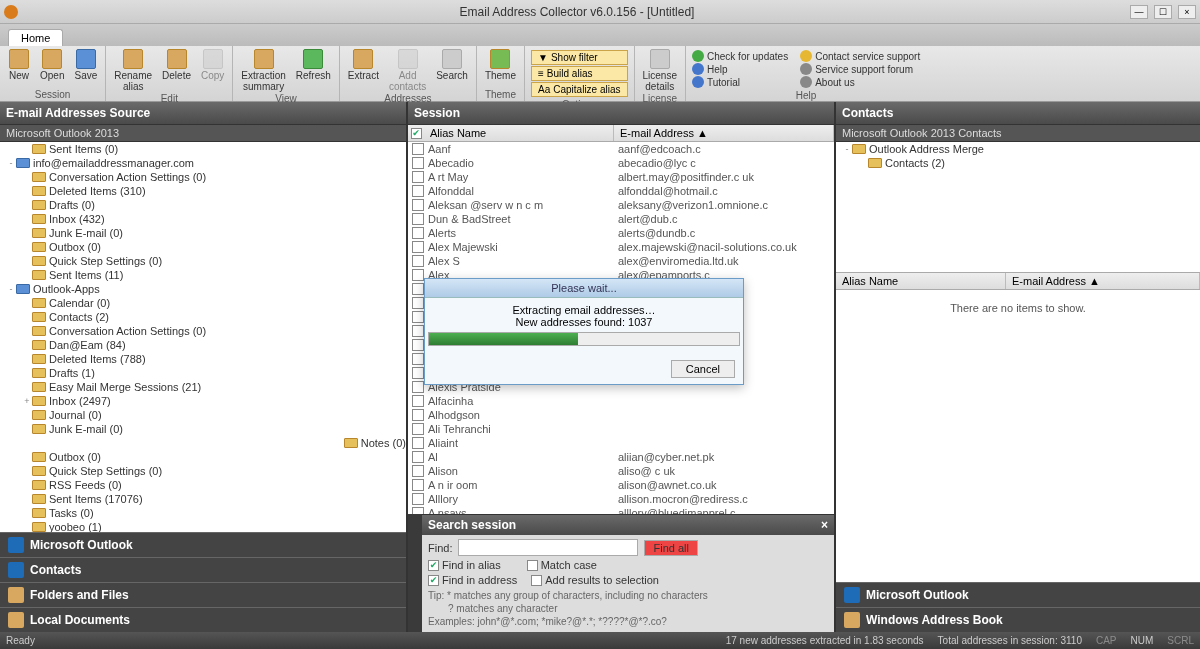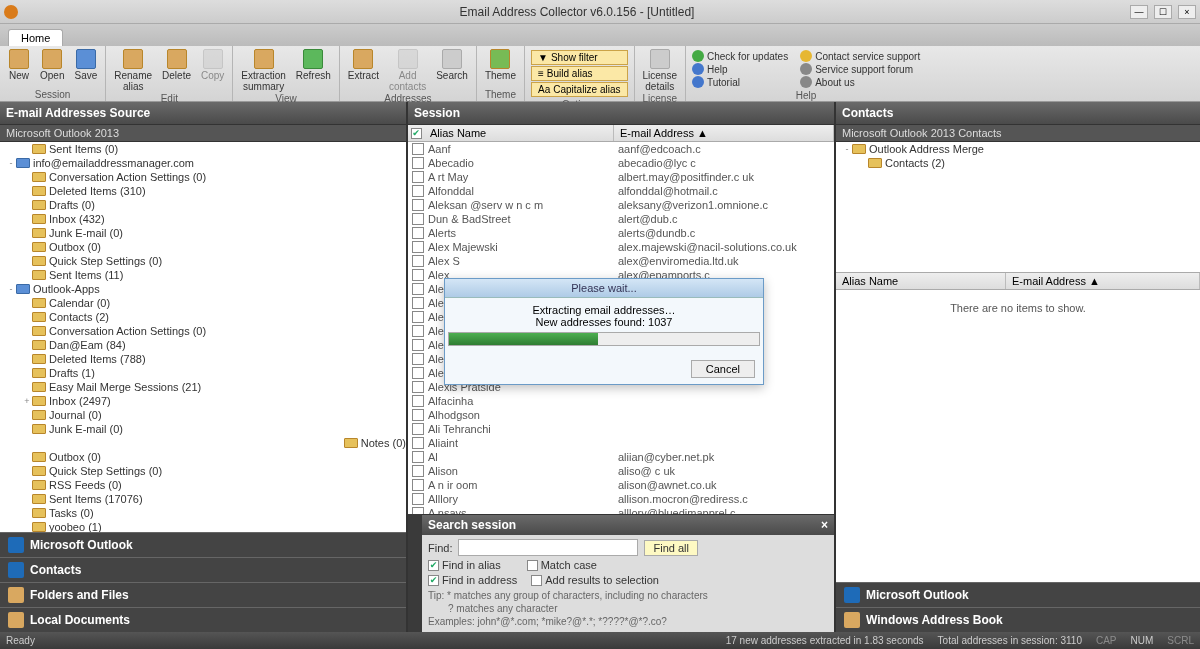--- a/index.html
+++ b/index.html
@@ -48,35 +48,35 @@
 .list-row { display:flex; height:14px; align-items:center; font-size:11px; color:#333; }
 .list-row .cb { width:12px; height:12px; border:1px solid #888; margin:0 4px; flex-shrink:0; }
 .list-row .nm { width: 190px; overflow:hidden; white-space:nowrap; color:#555; filter:blur(0.3px); }
 .list-row .em { flex:1; overflow:hidden; white-space:nowrap; color:#555; filter:blur(0.3px); }
 
 .search-panel { background:#555;margin-left:14px; }
 .search-hd { background:linear-gradient(#6a6a6a,#4a4a4a); color:#fff; font-weight:bold; padding:3px 6px; font-size:12px; display:flex; justify-content:space-between; border-top:1px solid #333; }
 .search-body { background:#ddd; padding:4px 6px; font-size:11px; color:#333; }
 .search-body .row { display:flex; align-items:center; gap:6px; margin-bottom:3px; }
 .search-body input[type=text]{ width:180px; height:17px; border:1px solid #aaa; padding:0 3px; font-size:11px; }
-.search-body .fbu { border:1px solid #aaa; background:#fef9c3; padding:1px 8px; cursor:pointer; font-size:11px; }
+.search-body .fbu { border:1px solid #aaa; background:#ef4444; padding:1px 8px; cursor:pointer; font-size:11px; }
 .search-body label { display:flex; align-items:center; gap:3px; font-size:11px; }
 .search-body .tips { color:#666; font-size:10px; line-height:1.3; margin-top:3px; }
 
 .right { flex:1; display:flex; flex-direction:column; }
 .right .tree2 { background:#fff; height: 130px; overflow:hidden; }
 .right .colhdr2 { display:flex; background:linear-gradient(#eee,#ddd); border-bottom:1px solid #aaa; border-top:1px solid #aaa; font-size:11px; }
 .right .colhdr2 .ch { padding:2px 6px; border-right:1px solid #bbb; }
 .right .empty { flex:1; background:#fff; display:flex; justify-content:center; padding-top:12px; color:#555; font-size:11px; }
 .right .dst-btns { background:#444; }
 
 .statusbar { height:17px; background:linear-gradient(#555,#3a3a3a); display:flex; align-items:center; color:#ccc; font-size:10px; padding:0 6px; }
 .statusbar .st-r { margin-left:auto; display:flex; gap:14px; }
 
-.dialog-mask { position:absolute; left:444px; top:278px; width:320px; z-index:10; }
+.dialog-mask { position:absolute; left:424px; top:278px; width:320px; z-index:10; }
 .dialog { border:1px solid #6b9bc7; background:#fff; box-shadow:0 3px 10px rgba(0,0,0,0.25); }
 .dialog .dlg-title { background:linear-gradient(#d4e6f6,#aecbe6); text-align:center; padding:3px; font-size:11px; color:#335; border-bottom:1px solid #9bb; }
 .dialog .dlg-body { padding:6px 3px; font-size:11px; background:#f3f8fc;text-align:center; }
 .dialog .prog { height:14px; border:1px solid #aaa; background:#eee; margin:4px 0; position:relative; }
 .dialog .prog .bar { position:absolute; left:0; top:0; bottom:0; width:48%; background:linear-gradient(#4caf50,#2e7d32); }
 .dialog .dlg-btns { text-align:right; padding:4px 8px 6px 8px; background:#f3f8fc; }
 .dialog .dlg-btns button { border:1px solid #aaa; background:#eee; padding:2px 14px; font-size:11px; cursor:pointer; }
 
 .chk { width:11px; height:11px; border:1px solid #888; display:inline-flex; align-items:center; justify-content:center; font-size:9px; color:#2a6; background:#fff; }
 .chk.checked::before { content:"✔"; }

